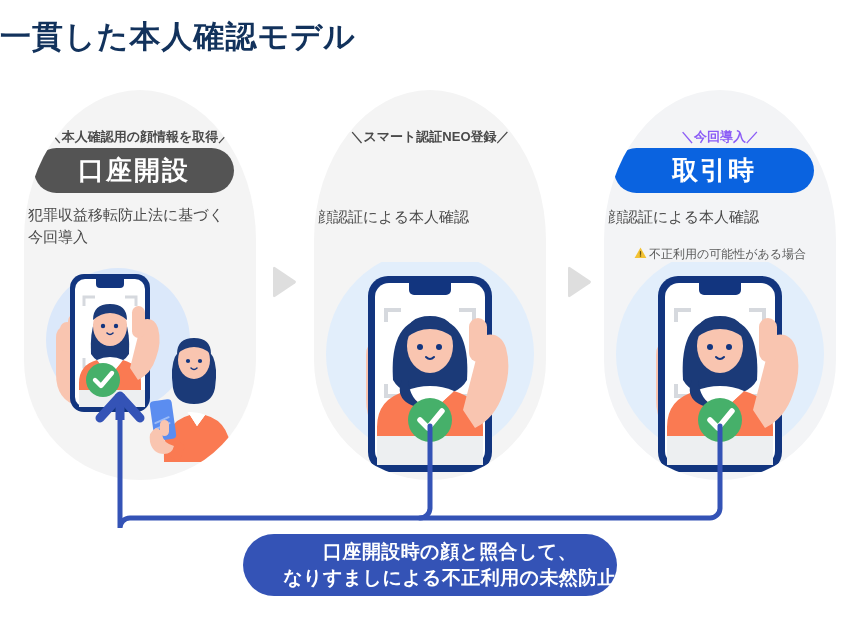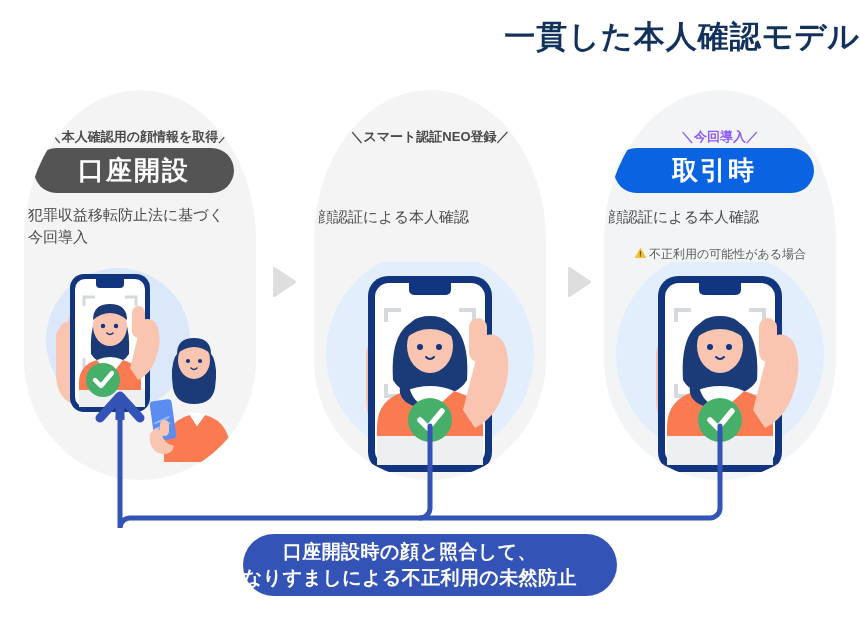--- a/index.html
+++ b/index.html
@@ -20,21 +20,21 @@
     position: absolute;
     inset: 0;
   }
 
   
   .page-title {
     position: absolute;
     top: 16px;
     left: 0;
     width: 860px;
-    text-align: right;
+    text-align: left;
     font-size: 31px;
     font-weight: bold;
     letter-spacing: 1px;
     color: #12325c;
   }
 
   
   .columns {
     position: absolute;
     top: 90px;
@@ -147,21 +147,21 @@
     position: absolute;
     left: 243px;
     top: 534px;
     width: 374px;
     height: 62px;
     border-radius: 31px;
     background: #3453b6;
     color: #ffffff;
     display: flex;
     align-items: center;
-    justify-content: flex-start;
+    justify-content: flex-end;
     text-align: center;
     font-size: 19px;
     font-weight: bold;
     line-height: 1.35;
     letter-spacing: 0.4px;
   }
 </style>
 </head>
 <body>
 

